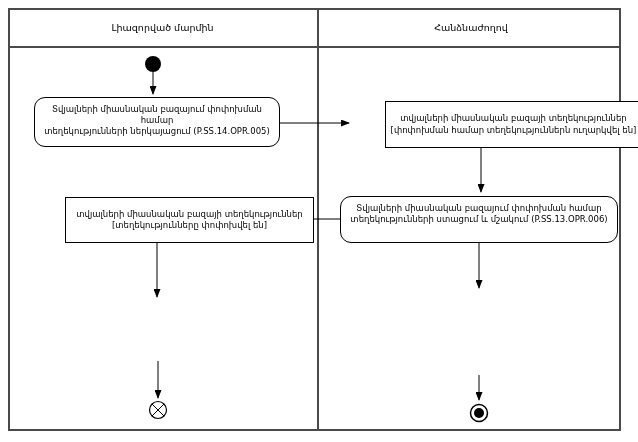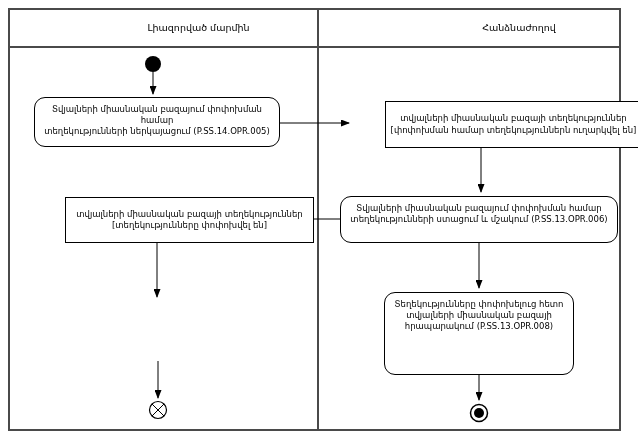--- a/index.html
+++ b/index.html
@@ -6,23 +6,23 @@
   #stage{
     position:relative;width:638px;height:442px;background:#fff;
     font-family:"DejaVu Sans",sans-serif;color:#000;overflow:hidden;
   }
   
   .frame{position:absolute;left:8px;top:8px;width:613px;height:423px;
     border:2px solid #4a4a4a;box-sizing:border-box;background:#fff;}
   .lane-divider{position:absolute;left:317px;top:8px;width:2px;height:423px;background:#4a4a4a;}
   .header-divider{position:absolute;left:8px;top:46px;width:613px;height:2px;background:#4a4a4a;}
   .lane-header{position:absolute;top:8px;height:38px;display:flex;align-items:center;justify-content:center;
-    font-size:9.5px;margin-left:36px;}
+    font-size:9.5px;}
   .lane-header.left{left:8px;width:309px;}
-  .lane-header.right{left:332px;width:302px;}
+  .lane-header.right{left:320px;width:302px;}
   
   .node{position:absolute;border:1px solid #000;background:#fff;box-sizing:border-box;
     display:flex;justify-content:center;font-size:8.5px;line-height:1.32;text-align:center;}
   .node .lbl{white-space:pre-line;display:block;}
   .action{border-radius:11px;align-items:flex-start;padding:6px 4px 10px 4px;}
   .object{border-radius:0;align-items:center;padding:2px 4px;margin-left:32px;}
   #box-submit{left:34px;top:97px;width:246px;height:50px;}
   #box-sent{left:353px;top:101px;width:257px;height:47px;}
   #box-process{left:340px;top:196px;width:278px;height:47px;}
   #box-changed{left:33px;top:197px;width:249px;height:46px;}
@@ -90,19 +90,14 @@
     <span class="lbl">Տվյալների միասնական բազայում փոփոխման համար
 տեղեկությունների ստացում և մշակում (P.SS.13.OPR.006)</span>
   </div>
 
   <div id="box-changed" class="node object">
     <span class="lbl">տվյալների միասնական բազայի տեղեկություններ
 [տեղեկությունները փոփոխվել են]</span>
   </div>
 
 
-  <div id="box-publish" class="node action">
-    <span class="lbl">Տեղեկությունները փոփոխելուց հետո
-տվյալների միասնական բազայի
-հրապարակում (P.SS.13.OPR.008)</span>
-  </div>
 
 </div>
 
 </body></html>

